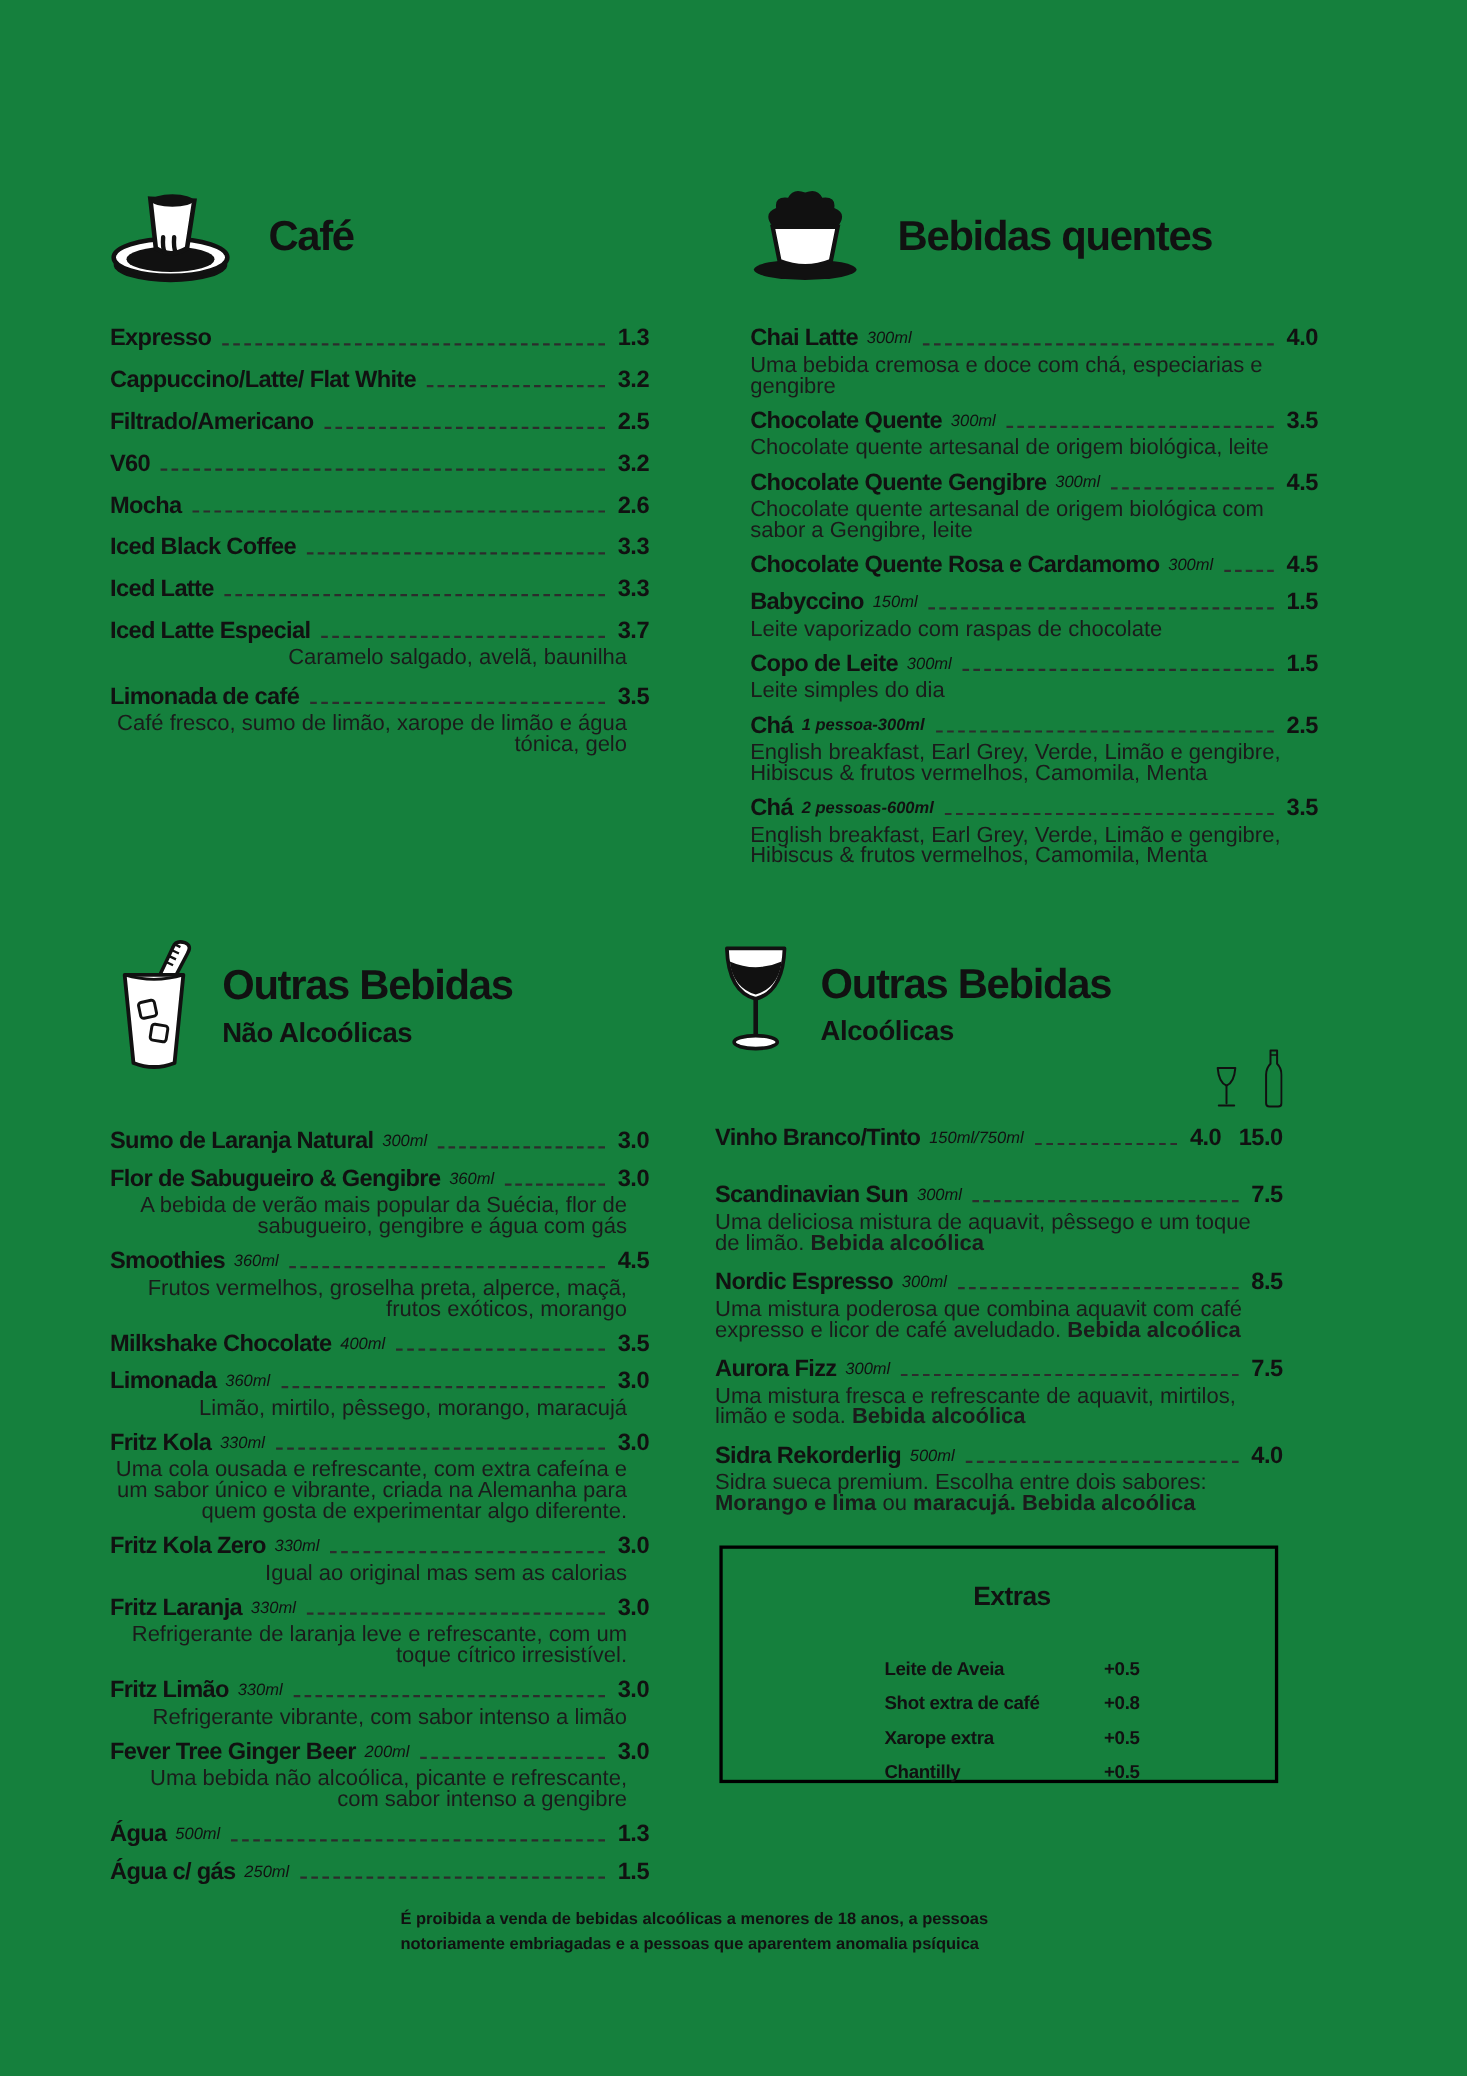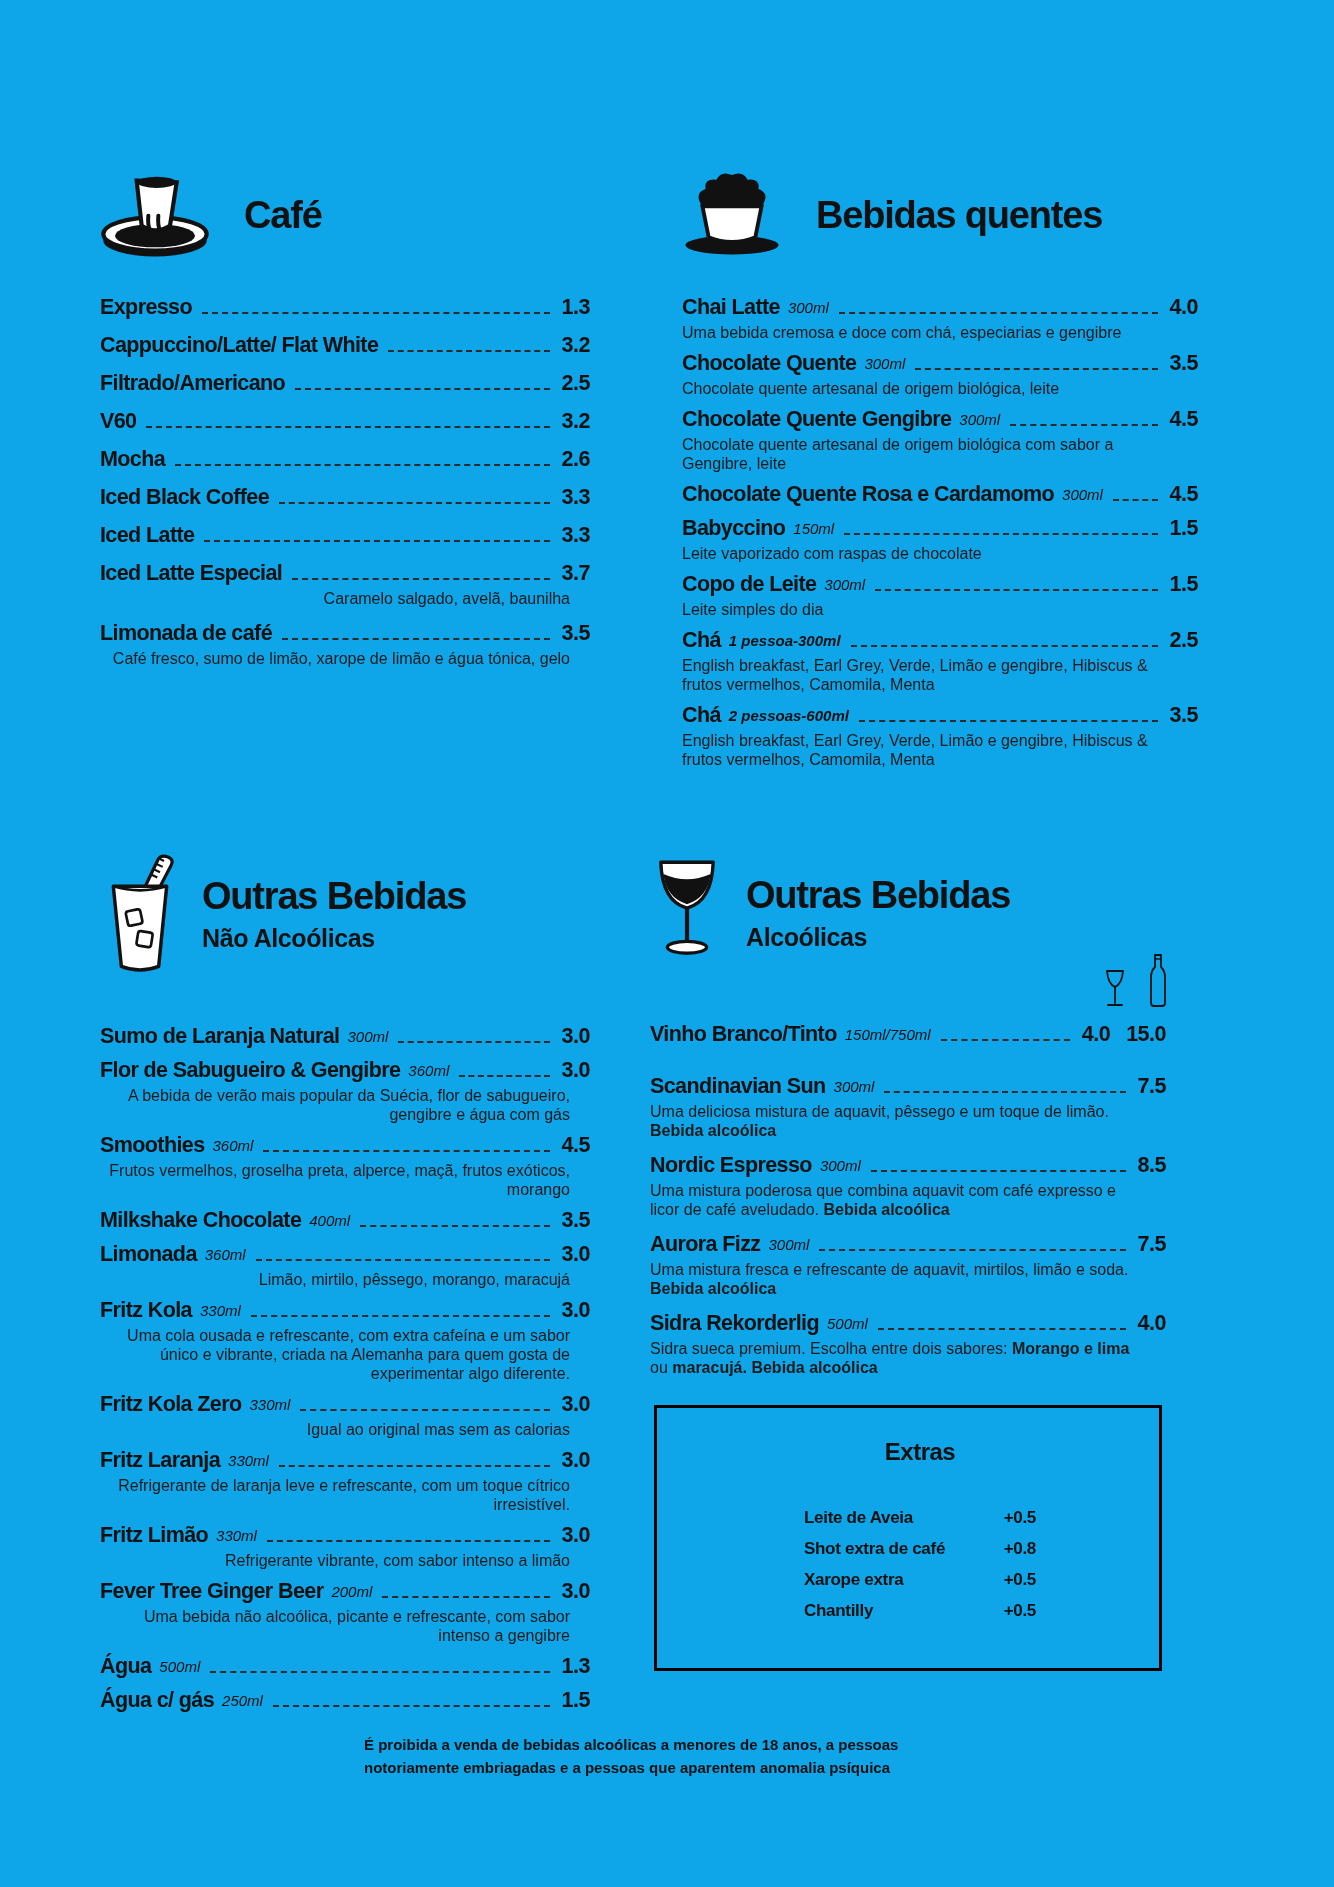--- a/index.html
+++ b/index.html
@@ -1,16 +1,16 @@
 <!DOCTYPE html>
 <html><head>
 <meta charset="utf-8">
 <style>
   html,body{margin:0;padding:0;background:#fff;}
-  .page{position:relative;width:1334px;height:1887px;background:#0ea5e9;overflow:hidden;
+  .page{position:relative;width:1334px;height:1887px;background:#15803d;overflow:hidden;
         font-family:"Liberation Sans",sans-serif;color:#111;}
   .col{position:absolute;}
   .c1{left:100px;top:168px;width:490px;}
   .c2{left:682px;top:168px;width:516px;}
   .c3{left:100px;top:849px;width:490px;}
   .c4{left:650px;top:849px;width:516px;}
 
   .hdr{display:flex;align-items:center;gap:34px;margin-bottom:30px;min-height:96px;}
   .c3 .hdr,.c4 .hdr{min-height:130px;margin-bottom:42px;gap:22px;}
   .hdr h1{font-size:38px;font-weight:900;letter-spacing:-1.2px;margin:0;line-height:1.05;}
@@ -21,29 +21,29 @@
   .c4 .item{margin-bottom:12px;}
   .c4 .item.gap{margin-bottom:26px;}
 
   .row{display:flex;align-items:flex-end;line-height:26px;}
   .nm{font-size:21.5px;font-weight:900;letter-spacing:-0.6px;white-space:nowrap;}
   .sz{font-size:15px;font-style:italic;margin-left:8px;white-space:nowrap;line-height:24px;}
   .sz.b{font-weight:800;}
   .ld{flex:1;border-bottom:2px dashed #2c2c2c;margin:0 10px 6px 10px;min-width:8px;align-self:flex-end;}
   .pr{font-size:21.5px;font-weight:900;letter-spacing:-0.5px;margin-left:2px;}
   .pr+.pr{margin-left:16px;}
-  .ds{font-size:16px;line-height:19px;margin-top:3px;color:#1b1b1b;}
+  .ds{font-size:20px;line-height:19px;margin-top:3px;color:#1b1b1b;}
   .ds .b{font-weight:700;}
   .c1 .ds,.c3 .ds{max-width:470px;text-align:right;}
   .c2 .ds,.c4 .ds{max-width:495px;}
   .sz:empty,.pr:empty,.ds:empty{display:none;}
 
   .mini{position:absolute;top:104px;right:0;display:flex;align-items:flex-end;gap:24px;}
 
-  .extras{margin:28px 0 0 4px;width:508px;height:266px;border:3px solid #000;box-sizing:border-box;padding-left:24px;}
+  .extras{margin:28px 0 0 4px;width:508px;height:216px;border:3px solid #000;box-sizing:border-box;padding-left:24px;}
   .extras h2{font-size:24px;font-weight:900;text-align:center;margin:30px 0 0;letter-spacing:-0.5px;}
   .xlist{width:232px;margin:42px auto 0;}
   .xrow{display:flex;justify-content:space-between;margin-bottom:11px;}
   .xn,.xp{font-size:17px;font-weight:900;letter-spacing:-0.3px;}
 
   .foot{position:absolute;left:364px;top:1734px;font-size:15px;font-weight:700;line-height:1.5;}
 </style>
 </head>
 <body>
 

